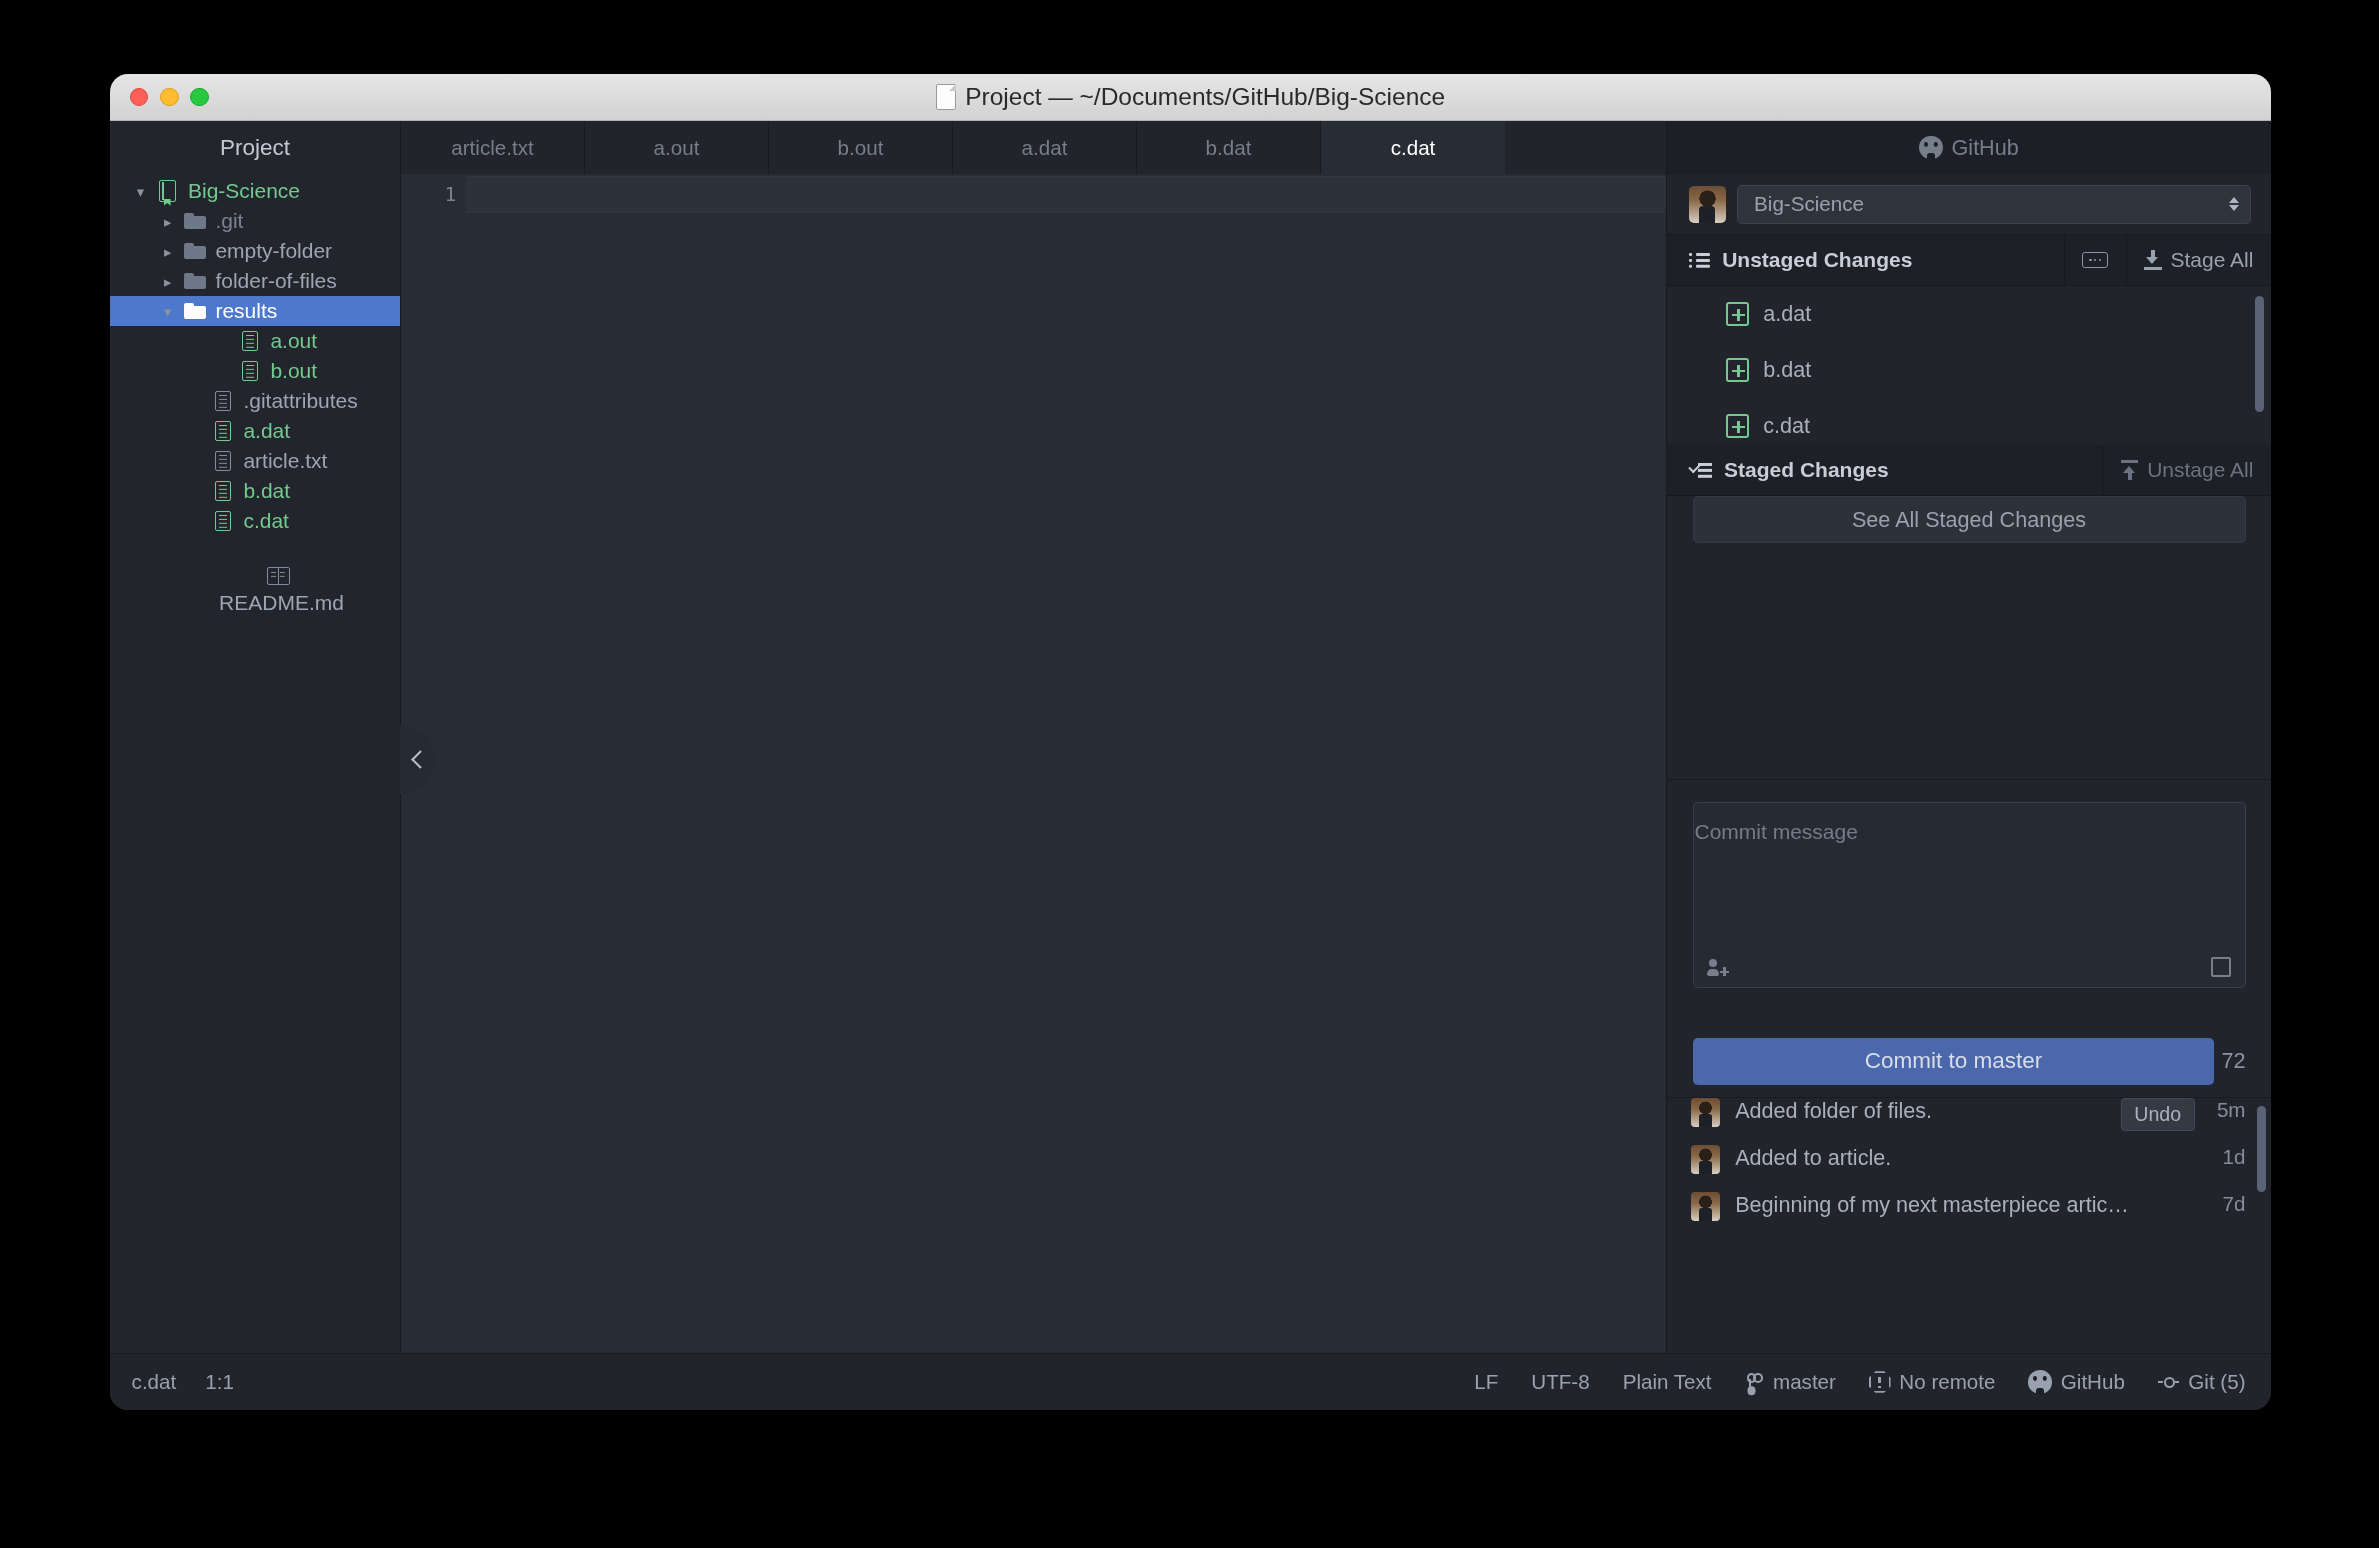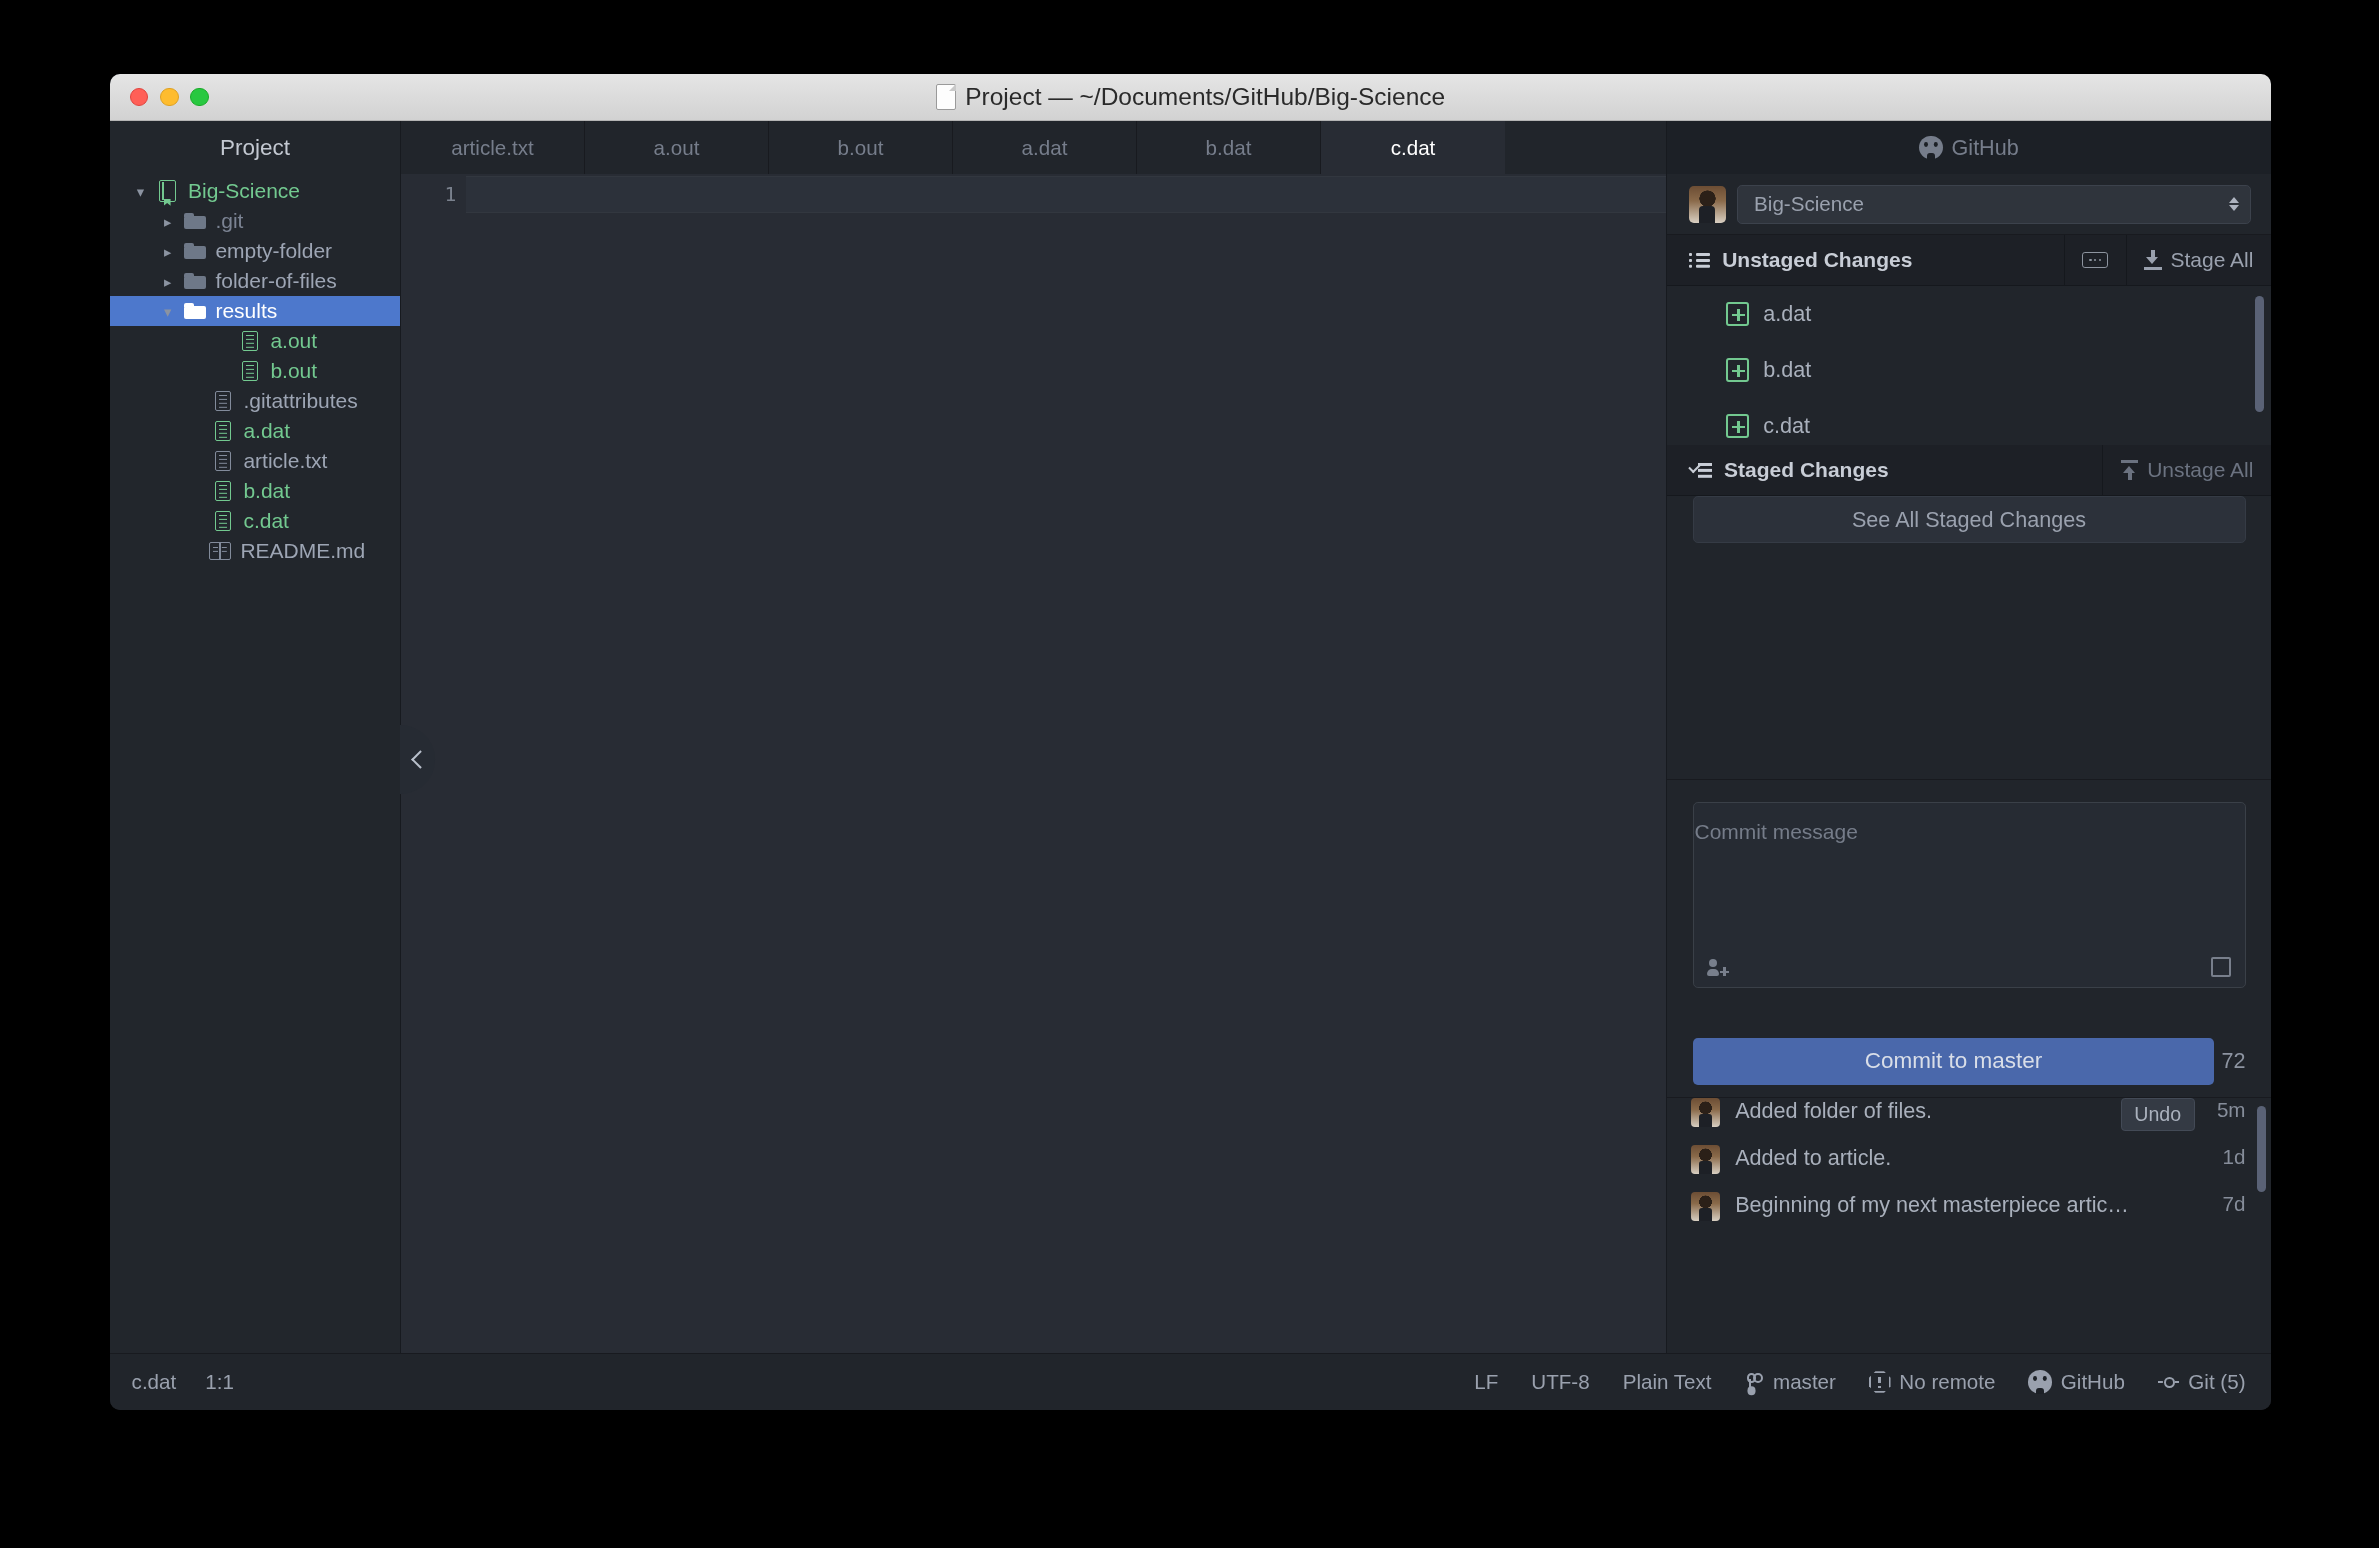--- a/index.html
+++ b/index.html
@@ -9,21 +9,21 @@
     font-family: "Liberation Sans", sans-serif;
     overflow: hidden;
   }
 
   
   #window {
     position: absolute;
     left: 110px; top: 74px;
     width: 2161px; height: 1336px;
     background: #1f2329;
-    border-radius: 10px;
+    border-radius: 18px;
     overflow: hidden;
     display: flex;
     flex-direction: column;
     box-shadow: 0 9.8px 39px rgba(0,0,0,.6);
   }
 
   
   #titlebar {
     height: 47px;
     background: linear-gradient(to bottom, #e5e5e5 0%, #d2d2d2 100%);
@@ -560,21 +560,21 @@
           </div>
           <div class="tree-row green" style="padding-left: 73px;">
             <span class="tw none"></span>
             <span class="tree-icon">
               <span class="ic-file g">
                 <i></i>
               </span>
             </span>
             <span class="tree-label">c.dat</span>
           </div>
-          <div class="tree-row" style="padding-left: 70px;">
+          <div class="tree-row" style="padding-left: 53px; flex-direction: column;">
             <span class="tw none"></span>
             <span class="tree-icon">
               <span class="ic-readme"></span>
             </span>
             <span class="tree-label">README.md</span>
           </div>
         </div>
     </div>
 
     <div id="editor-pane">

